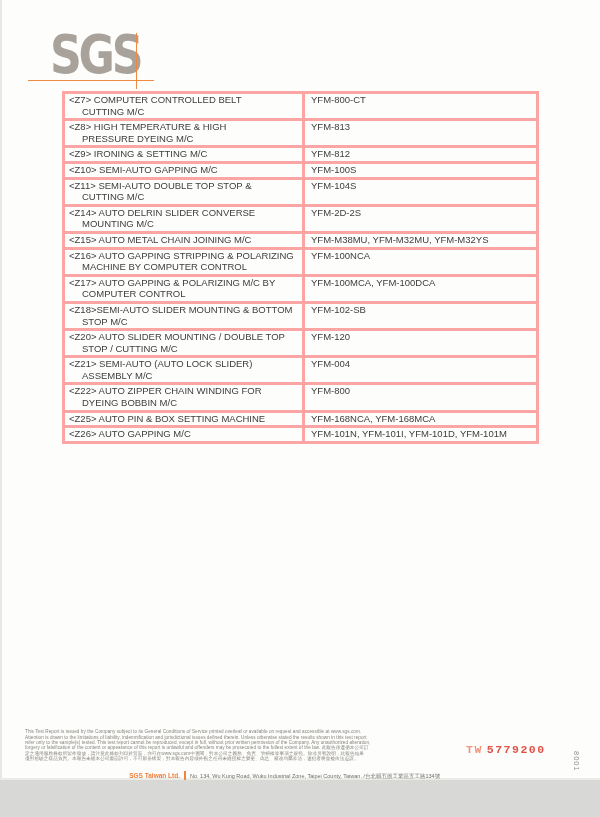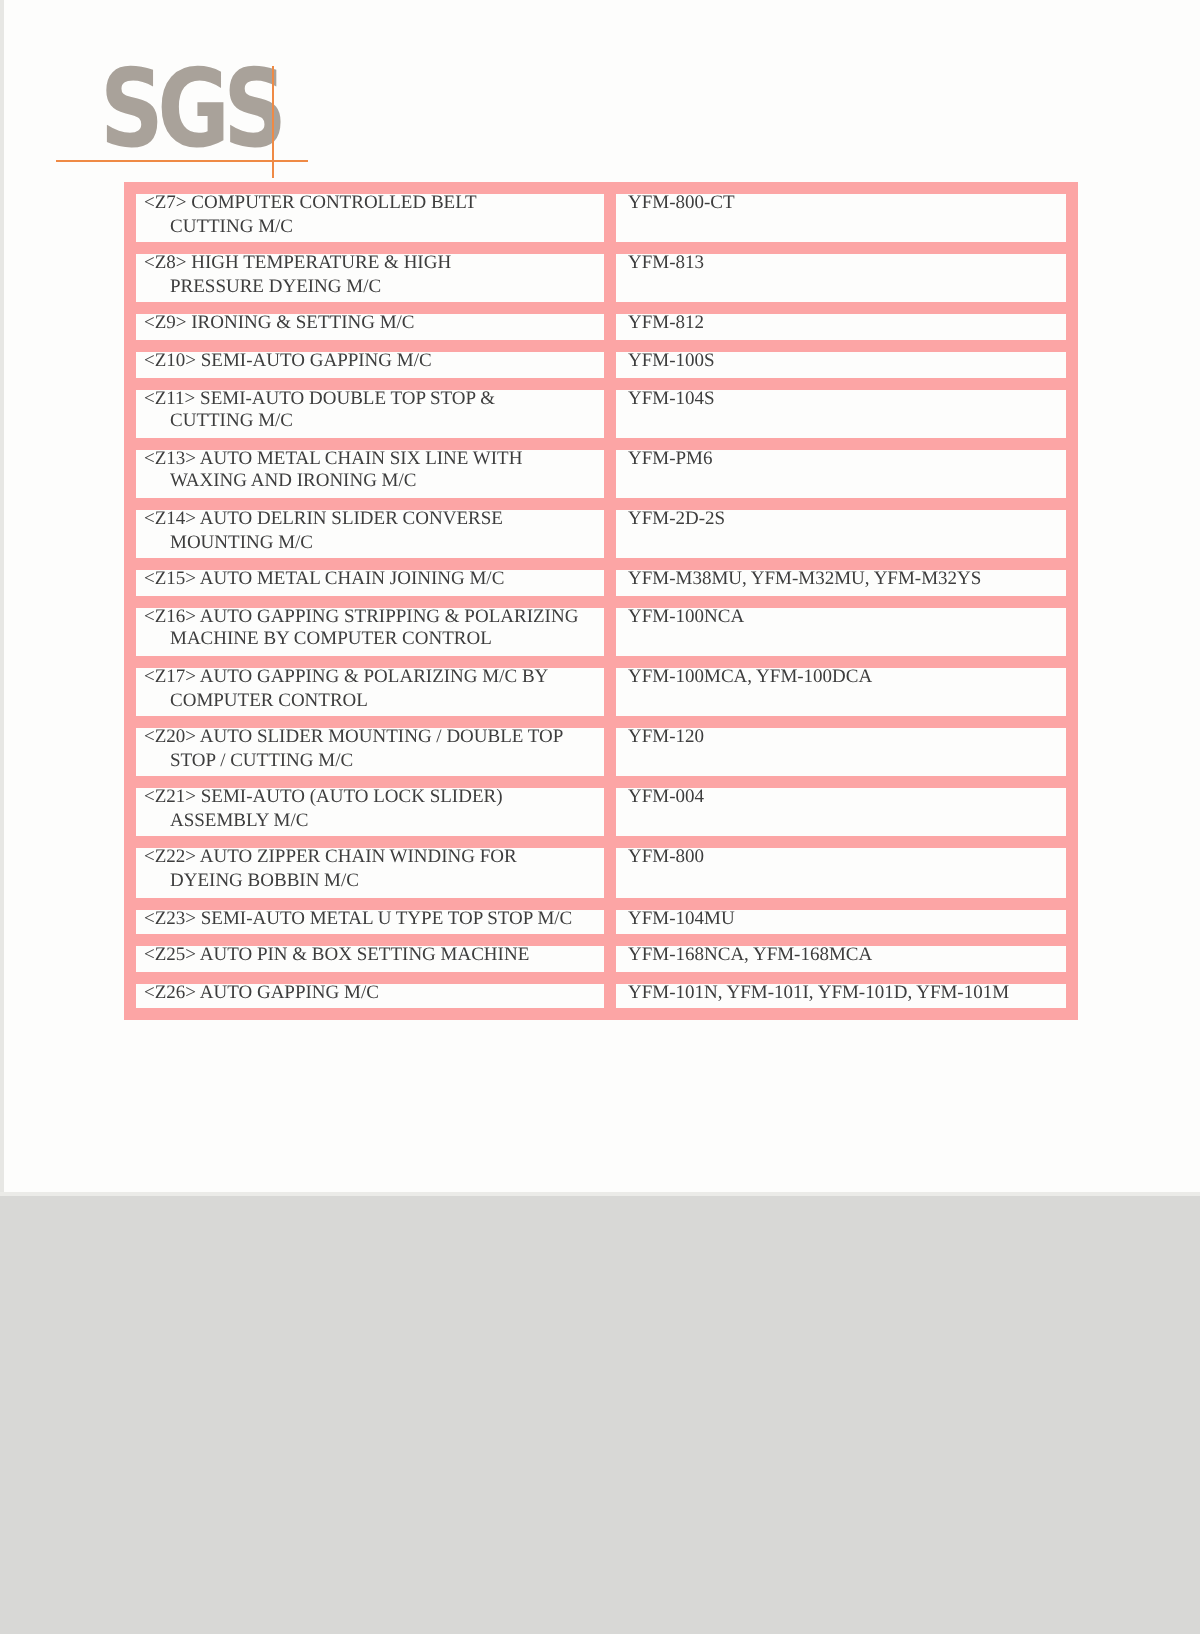--- a/index.html
+++ b/index.html
@@ -1,18 +1,18 @@
 <!DOCTYPE html>
 <html><head>
 <meta charset="utf-8">
 <style>
   * { margin:0; padding:0; box-sizing:border-box; }
   html,body { background:#d8d8d6; }
   .page {
-    position:relative; width:600px; height:598px; margin:0 auto;
+    position:relative; width:600px; height:780px; margin:0 auto;
     background:#fdfdfc; overflow:hidden;
     font-family:"Liberation Sans", sans-serif; color:#3d3d3d;
   }
   .scan-edge-left { position:absolute; left:0; top:0; width:2px; height:100%; background:#e7e7e4; }
   .scan-edge-bottom { position:absolute; left:0; bottom:0; width:100%; height:2px; background:#ebebe8; }
 
   
   .logo-text{
     position:absolute; left:50px; top:30px;
     font-family:"DejaVu Sans", sans-serif; font-weight:bold;
@@ -21,24 +21,23 @@
   }
   .logo-hline{ position:absolute; left:28px; top:80px; width:126px; height:1px; background:#ef8a45; }
   .logo-vline{ position:absolute; left:136px; top:33px; width:1px; height:56px; background:#ef8a45; }
 
   
   table.mtable{
     position:absolute; left:62px; top:91px; width:477px;
     border-collapse:collapse; table-layout:fixed;
   }
   table.mtable td{
-    border:6px solid #fca5a5; vertical-align:top;
+    border:3px solid #fca5a5; vertical-align:top;
     font-size:9.5px; line-height:11.6px; color:#3d3d3d;
     padding:0 2px 1px 4px;
-    font-family:Liberation Serif, serif;
   }
   td.c1{ width:240px; }
   td.c1 .cell{ padding-left:13px; text-indent:-13px; white-space:pre; }
   td.c2 .cell{ white-space:pre; padding-left:2px; }
 
   
   .s50{ transform:scale(0.5); transform-origin:0 0; }
 
   .fineprint{
     position:absolute; left:25px; top:729px; width:880px;
@@ -127,29 +126,20 @@
           <td class="c1">
             <div class="cell">&lt;Z11&gt; SEMI-AUTO DOUBLE TOP STOP &amp;
 CUTTING M/C</div>
           </td>
           <td class="c2">
             <div class="cell">YFM-104S</div>
           </td>
         </tr>
       <tr>
           <td class="c1">
-            <div class="cell">&lt;Z13&gt; AUTO METAL CHAIN SIX LINE WITH
-WAXING AND IRONING M/C</div>
-          </td>
-          <td class="c2">
-            <div class="cell">YFM-PM6</div>
-          </td>
-        </tr>
-      <tr>
-          <td class="c1">
             <div class="cell">&lt;Z14&gt; AUTO DELRIN SLIDER CONVERSE
 MOUNTING M/C</div>
           </td>
           <td class="c2">
             <div class="cell">YFM-2D-2S</div>
           </td>
         </tr>
       <tr>
           <td class="c1">
             <div class="cell">&lt;Z15&gt; AUTO METAL CHAIN JOINING M/C</div>
@@ -171,20 +161,29 @@
           <td class="c1">
             <div class="cell">&lt;Z17&gt; AUTO GAPPING &amp; POLARIZING M/C BY
 COMPUTER CONTROL</div>
           </td>
           <td class="c2">
             <div class="cell">YFM-100MCA, YFM-100DCA</div>
           </td>
         </tr>
       <tr>
           <td class="c1">
+            <div class="cell">&lt;Z18&gt;SEMI-AUTO SLIDER MOUNTING &amp; BOTTOM
+STOP M/C</div>
+          </td>
+          <td class="c2">
+            <div class="cell">YFM-102-SB</div>
+          </td>
+        </tr>
+      <tr>
+          <td class="c1">
             <div class="cell">&lt;Z20&gt; AUTO SLIDER MOUNTING / DOUBLE TOP
 STOP / CUTTING M/C</div>
           </td>
           <td class="c2">
             <div class="cell">YFM-120</div>
           </td>
         </tr>
       <tr>
           <td class="c1">
             <div class="cell">&lt;Z21&gt; SEMI-AUTO (AUTO LOCK SLIDER)
@@ -194,28 +193,20 @@
             <div class="cell">YFM-004</div>
           </td>
         </tr>
       <tr>
           <td class="c1">
             <div class="cell">&lt;Z22&gt; AUTO ZIPPER CHAIN WINDING FOR
 DYEING BOBBIN M/C</div>
           </td>
           <td class="c2">
             <div class="cell">YFM-800</div>
-          </td>
-        </tr>
-      <tr>
-          <td class="c1">
-            <div class="cell">&lt;Z23&gt; SEMI-AUTO METAL U TYPE TOP STOP M/C</div>
-          </td>
-          <td class="c2">
-            <div class="cell">YFM-104MU</div>
           </td>
         </tr>
       <tr>
           <td class="c1">
             <div class="cell">&lt;Z25&gt; AUTO PIN &amp; BOX SETTING MACHINE</div>
           </td>
           <td class="c2">
             <div class="cell">YFM-168NCA, YFM-168MCA</div>
           </td>
         </tr>

